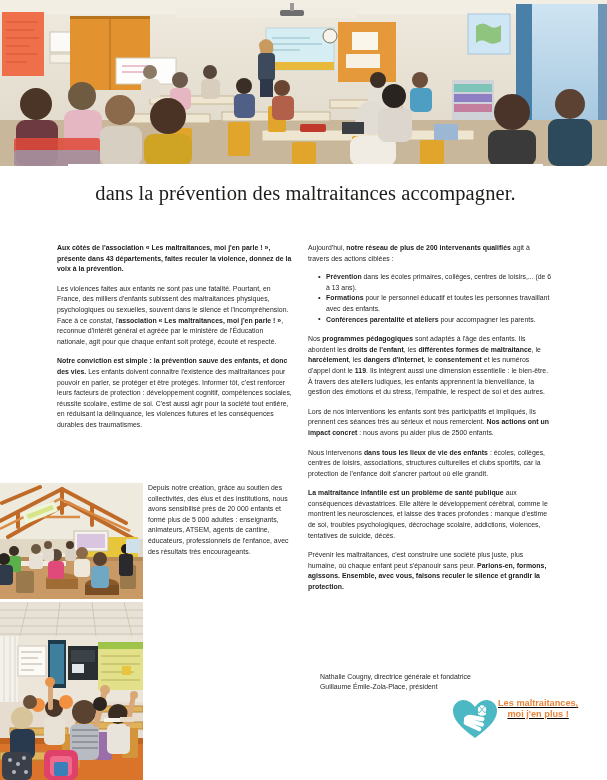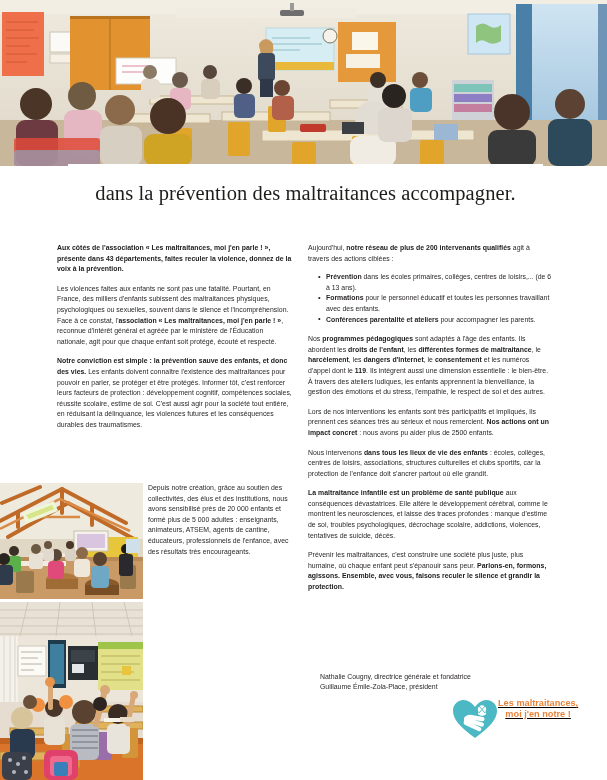--- a/index.html
+++ b/index.html
@@ -476,17 +476,17 @@
         <circle cx="30" cy="11.5" r="4.2"></circle>
         <path d="M26.5 14.5 q3.5 -2.5 7 0 q1.3 1 .2 2 q-3.5 2.4 -7.2 0 q-1.2 -1 0 -2 z"></path>
       </g>
       <g stroke="#4cb8c4" stroke-width="1" opacity=".9">
         <line x1="27" y1="8" x2="33" y2="15"></line>
           <line x1="33" y1="8" x2="27" y2="15"></line>
       </g>
     </svg>
     <div class="logo-text">
       <span class="l1">Les maltraitances,</span>
-      <span class="l2">moi j'en notre !</span>
+      <span class="l2">moi j'en plus !</span>
     </div>
   </div>
 
 </div>
 
 </body></html>

